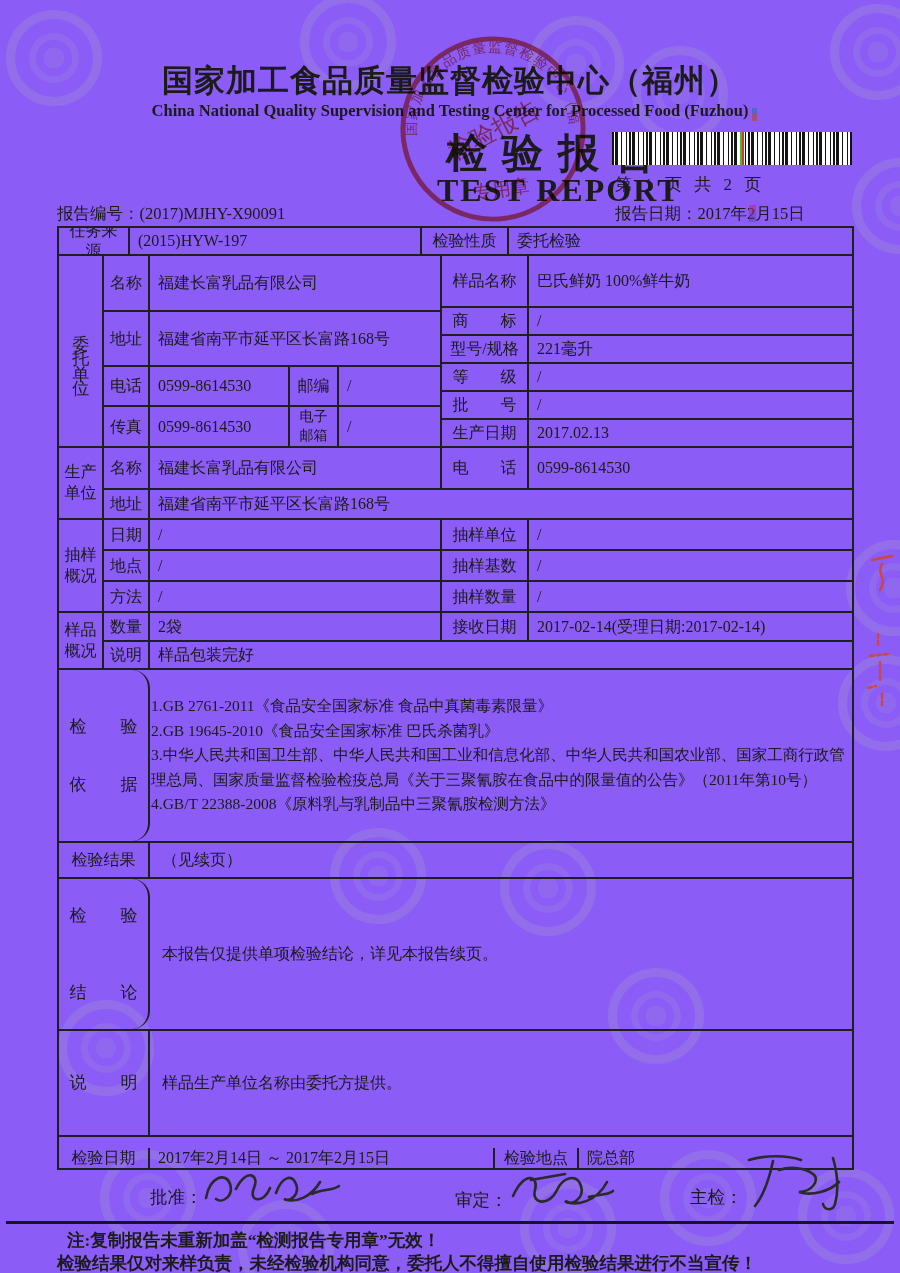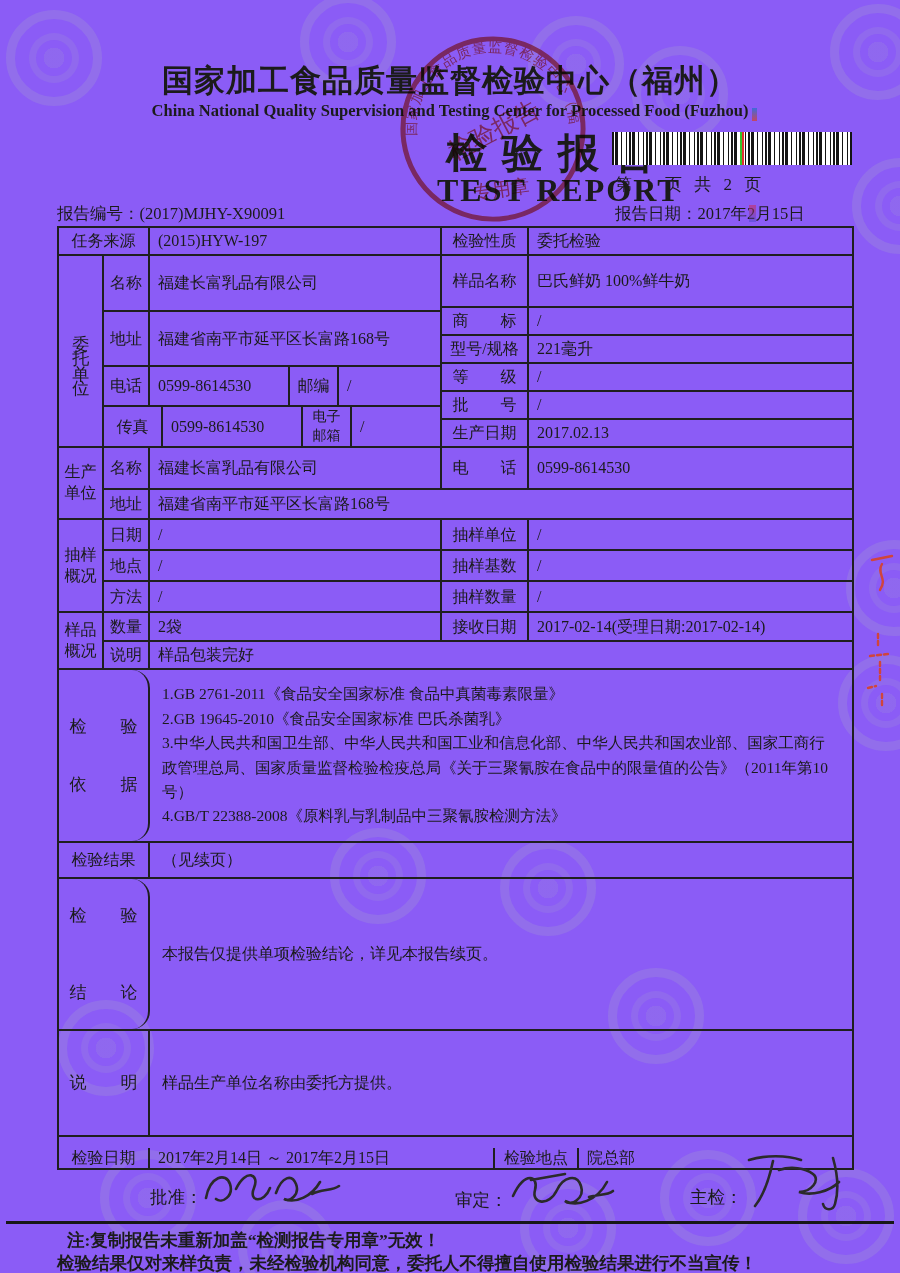--- a/index.html
+++ b/index.html
@@ -130,21 +130,21 @@
         <path id="arcTop" d="M 22,100 A 78,78 0 1 1 178,100"></path>
       </defs>
     <text font-size="14.5" fill="#d5443a" letter-spacing="1"><textPath href="#arcTop" startOffset="4">国家加工食品质量监督检验中心（福州）</textPath></text>
     <text x="100" y="110" font-size="25" fill="#d5443a" text-anchor="middle" transform="rotate(-20 100 100)">检验报告</text>
     <text x="100" y="168" font-size="19" fill="#d5443a" text-anchor="middle">专用章</text>
   </svg>
 
   <div class="t">
 
     <div class="tr" style="height:28px">
-      <div class="c lab" style="width:91px">任务来源</div>
+      <div class="c lab" style="width:71px">任务来源</div>
       <div class="c" style="width:292px">(2015)HYW-197</div>
       <div class="c lab" style="width:87px">检验性质</div>
       <div class="c end" style="flex:1">委托检验</div>
     </div>
 
     <div class="tr" style="height:192px">
       <div class="c lab" style="width:45px">
         <span class="vlabel">委托单位</span>
       </div>
       <div class="col" style="width:338px;border-right:2px solid #1f1f1f">
@@ -156,21 +156,21 @@
           <div class="c lab" style="width:46px">地址</div>
           <div class="c end" style="flex:1">福建省南平市延平区长富路168号</div>
         </div>
         <div class="sr" style="height:40px">
           <div class="c lab" style="width:46px">电话</div>
           <div class="c" style="width:140px">0599-8614530</div>
           <div class="c lab" style="width:49px">邮编</div>
           <div class="c end" style="flex:1">/</div>
         </div>
         <div class="sr last" style="height:39px">
-          <div class="c lab" style="width:59px">传真</div>
+          <div class="c lab" style="width:46px">传真</div>
           <div class="c" style="width:140px">0599-8614530</div>
           <div class="c lab small" style="width:49px">
             <span class="stack">
                 <span>电子</span>
                 <span>邮箱</span>
               </span>
           </div>
           <div class="c end" style="flex:1">/</div>
         </div>
       </div>
@@ -271,21 +271,21 @@
           <div class="c end" style="flex:1">样品包装完好</div>
         </div>
       </div>
     </div>
 
     <div class="tr" style="height:173px">
       <div class="c lab biglab" style="width:91px">
         <span>检　　验</span>
           <span>依　　据</span>
       </div>
-      <div class="c end basis-items" style="flex:1;align-items:flex-start;padding:0 12px">
+      <div class="c end basis-items" style="flex:1;align-items:flex-start;padding:0 1px">
         <div>1.GB 2761-2011《食品安全国家标准 食品中真菌毒素限量》</div>
         <div>2.GB 19645-2010《食品安全国家标准 巴氏杀菌乳》</div>
         <div>3.中华人民共和国卫生部、中华人民共和国工业和信息化部、中华人民共和国农业部、国家工商行政管理总局、国家质量监督检验检疫总局《关于三聚氰胺在食品中的限量值的公告》（2011年第10号）</div>
         <div>4.GB/T 22388-2008《原料乳与乳制品中三聚氰胺检测方法》</div>
       </div>
     </div>
 
     <div class="tr" style="height:36px">
       <div class="c lab" style="width:91px">检验结果</div>
       <div class="c end" style="flex:1;padding:0 12px">（见续页）</div>

